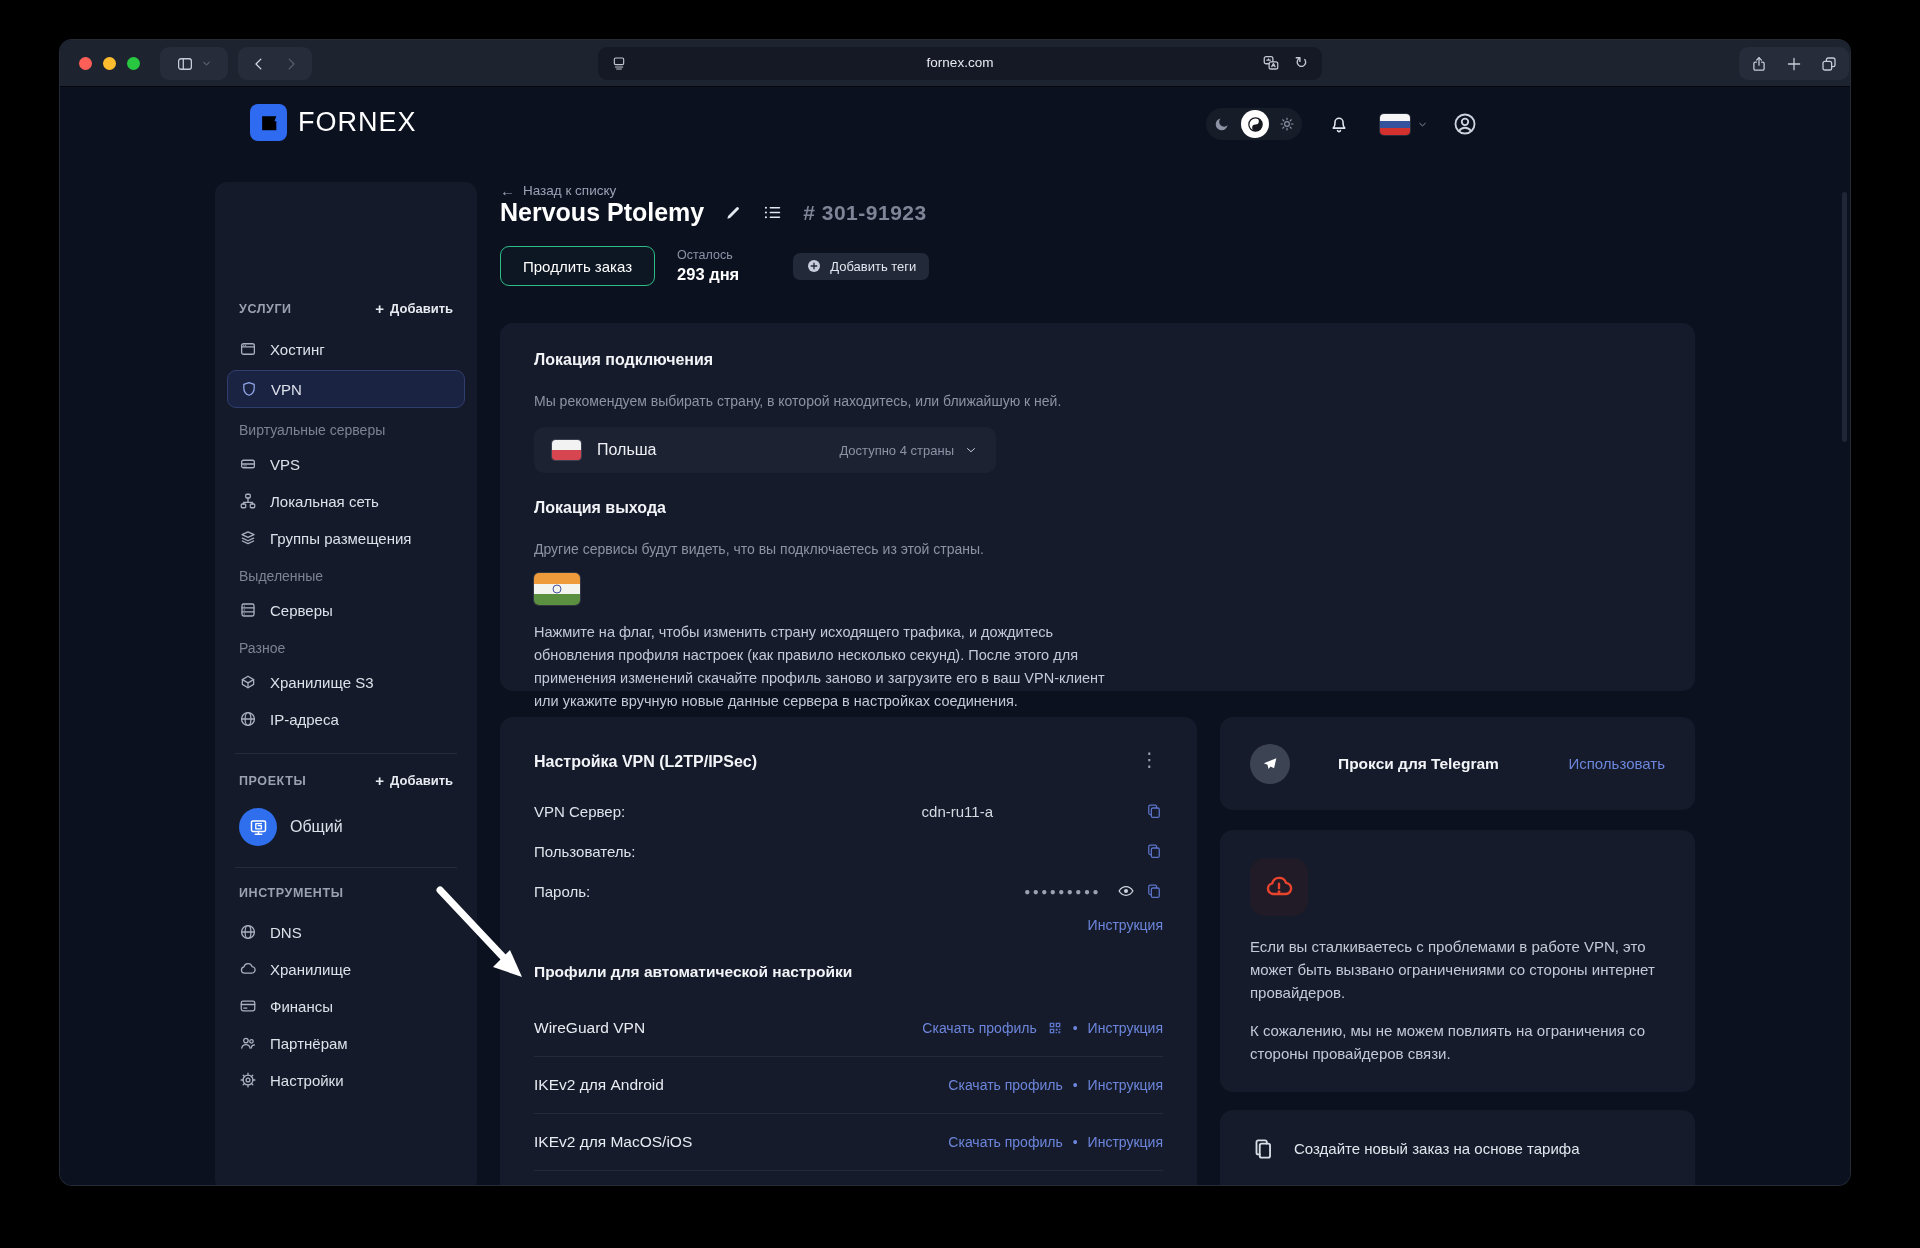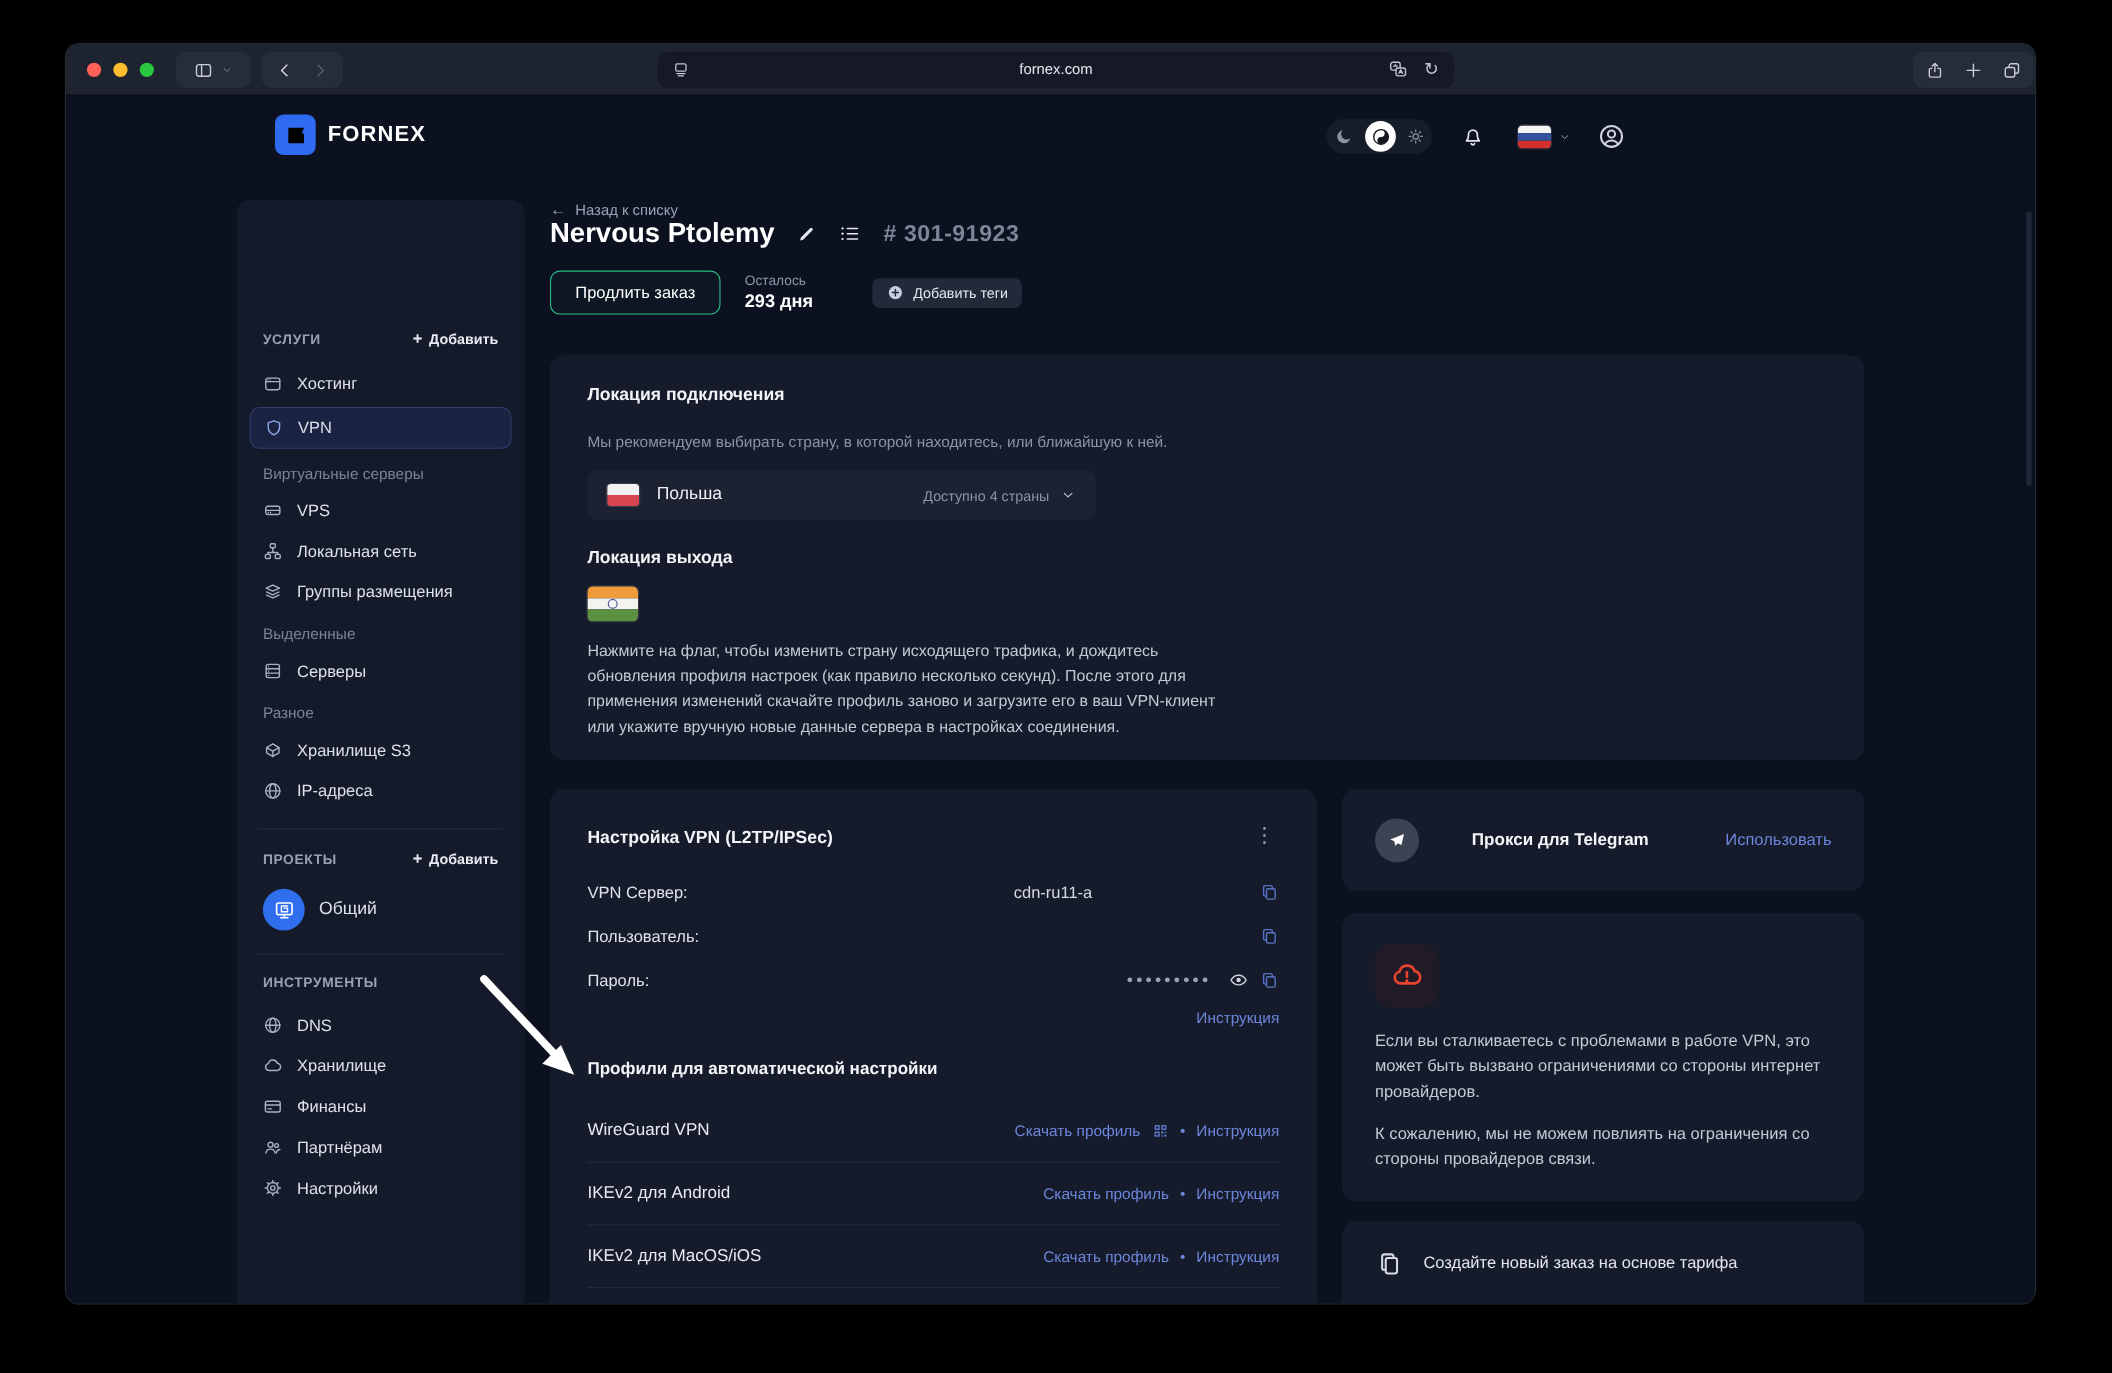--- a/index.html
+++ b/index.html
@@ -18,21 +18,21 @@
   .urlbar .url { position:absolute; left:0; right:0; top:8px; text-align:center; font-size:13.5px; color:#e6e9f0; }
   .ic { width:20px; height:20px; stroke:currentColor; fill:none; stroke-width:1.7;
     stroke-linecap:round; stroke-linejoin:round; display:block; }
   .ic16 { width:16px; height:16px; } .ic14 { width:14px; height:14px; } .ic18 { width:18px; height:18px; }
   .ic22 { width:22px; height:22px; } .ic26 { width:26px; height:26px; }
   
   .page { position:absolute; top:48px; left:0; right:0; bottom:0; background:#0c1120; }
   .logo { position:absolute; left:190px; top:16px; display:flex; align-items:center; gap:11px; }
   .logo-badge { width:37px; height:37px; border-radius:8px; background:#2f6bf0; color:#fff;
     display:flex; align-items:center; justify-content:center; }
-  .logo-text { color:#fff; font-size:20px; font-weight:700; letter-spacing:1px; }
+  .logo-text { color:#fff; font-size:27px; font-weight:400; letter-spacing:1px; }
   .hdr-icons { position:absolute; left:1146px; top:20px; display:flex; align-items:center; color:#c6cbd7; }
   .theme-pill { width:96px; height:32px; border-radius:16px; background:#171c29; display:flex;
     align-items:center; justify-content:space-between; padding:0 7px; color:#8b93a5; }
   .theme-active { width:28px; height:28px; border-radius:50%; background:#fff; display:flex;
     align-items:center; justify-content:center; }
   .flagru { width:30px; height:21px; border-radius:4px; overflow:hidden; box-shadow:0 0 0 1px rgba(255,255,255,.12); }
   .flagru div { height:7px; }
   
   .sidebar { position:absolute; left:155px; top:94px; width:262px; height:1010px;
     background:#141a29; border-radius:12px; padding:118px 24px 0 24px; }
@@ -553,20 +553,21 @@
         <span class="sel-name">Польша</span>
         <span class="sel-right">
           <span>Доступно 4 страны</span>
           <svg class="ic ic14" style="color:#c6cbd7">
               <use href="#i-chevdn"></use>
             </svg>
         </span>
       </div>
 
       <div class="c-title" style="margin-top:26px">Локация выхода</div>
+      <div class="c-desc">Другие сервисы будут видеть, что вы подключаетесь из этой страны.</div>
 
       <div class="flagin">
         <div class="s1"></div>
           <div class="s2"></div>
           <div class="s3"></div>
         <div class="chakra"></div>
       </div>
 
       <p class="exit-note">Нажмите на флаг, чтобы изменить страну исходящего трафика, и дождитесь обновления профиля настроек (как правило несколько секунд). После этого для применения изменений скачайте профиль заново и загрузите его в ваш VPN-клиент или укажите вручную новые данные сервера в настройках соединения.</p>
     </section>

